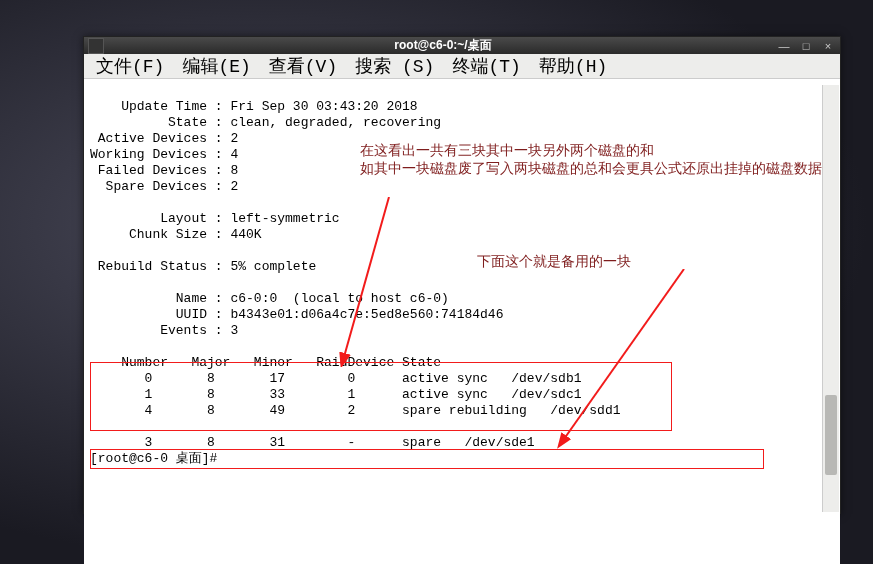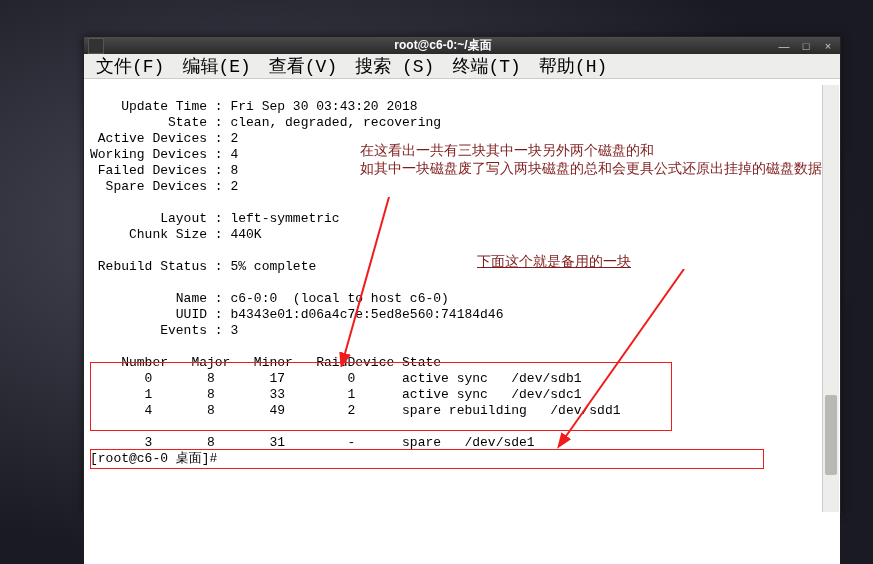--- a/index.html
+++ b/index.html
@@ -94,21 +94,21 @@
   .redbox2 { left: 6px; top: 370px; width: 672px; height: 18px; }
   .redtext {
     position: absolute;
     color: #7f1d1d;
     font-family: "SimSun","Songti SC",serif;
     font-size: 14px;
     line-height: 18px;
     white-space: normal;
   }
   .rt1 { left: 276px; top: 63px; width: 470px; }
-  .rt2 { left: 393px; top: 174px; width: 300px; text-decoration: underline; }
+  .rt2 { left: 393px; top: 174px; width: 300px; }
   .scrollbar {
     position: absolute;
     right: 1px;
     top: 48px;
     bottom: 1px;
     width: 16px;
     background: #ededeb;
     border-left: 1px solid #ccc;
   }
   .scroll-thumb {

